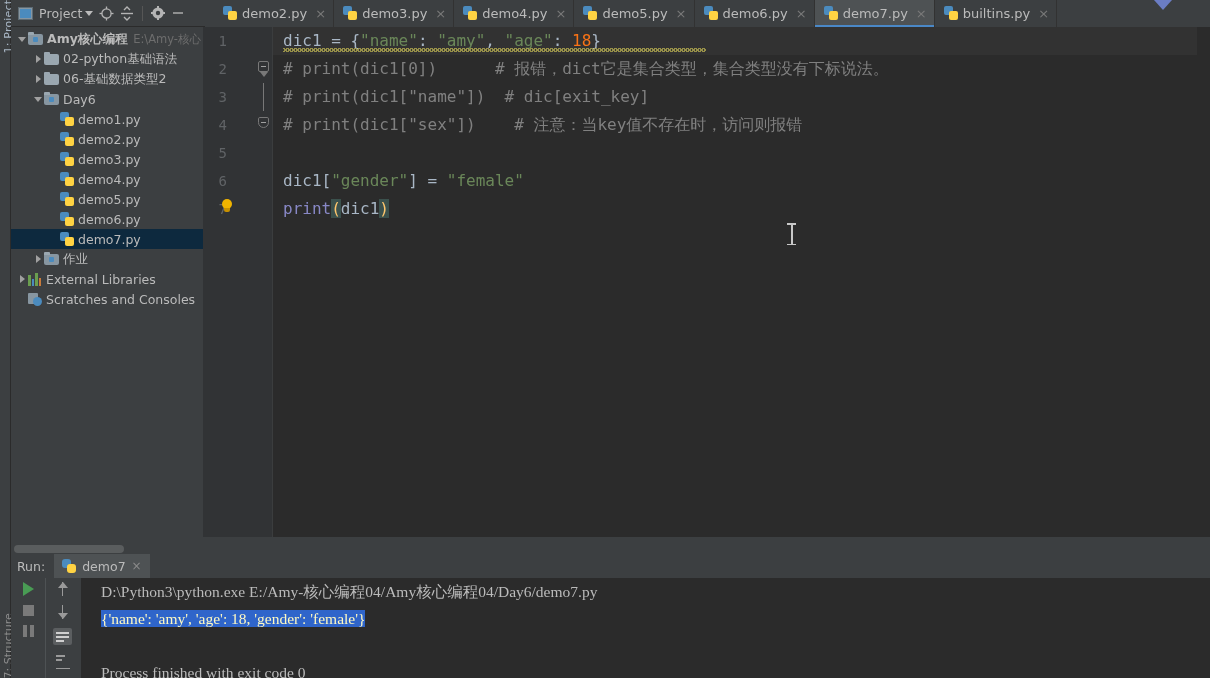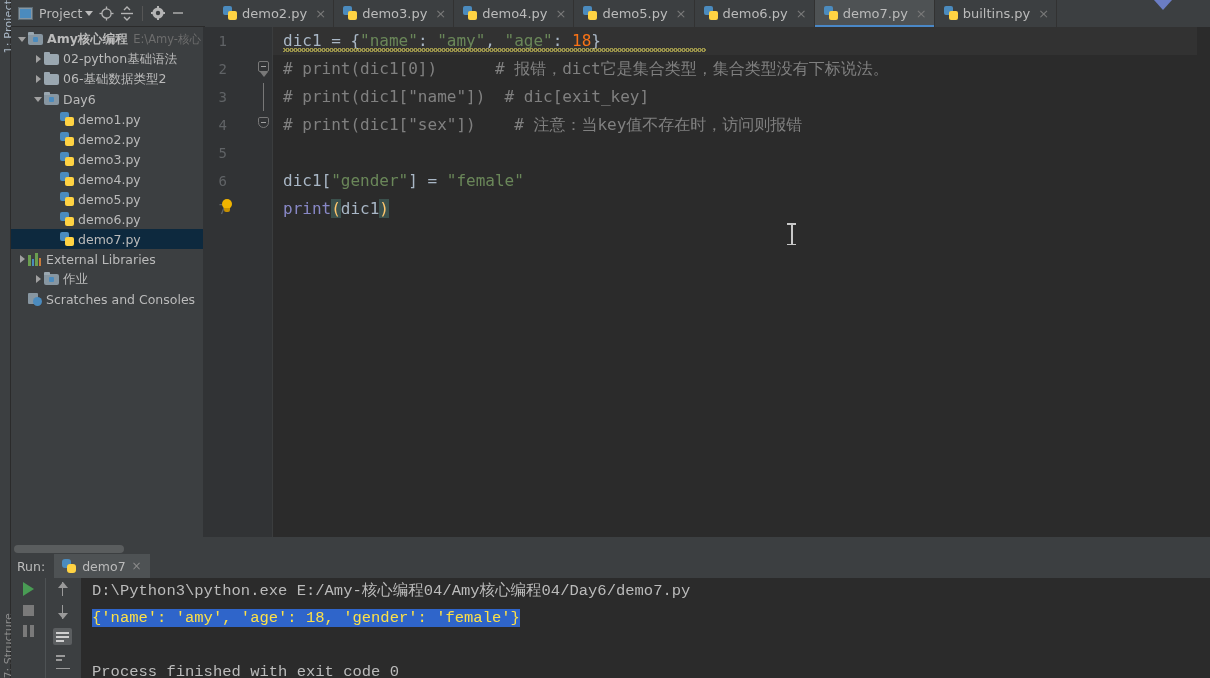--- a/index.html
+++ b/index.html
@@ -305,26 +305,26 @@
     width: 14px; height: 15px; position: relative;
   }
   .scroll-end i { position: absolute; background: #9a9a9a; }
   .scroll-end i:nth-child(1) { left: 0; top: 1px; width: 9px; height: 1.5px; }
   .scroll-end i:nth-child(2) { left: 0; top: 5px; width: 6px; height: 1.5px; }
   .scroll-end i:nth-child(3) { left: 0; bottom: 0; width: 14px; height: 1.5px; }
 
   .console {
     position: absolute; left: 70px; top: 24px; width: 1129px; height: 100px;
     background: #2b2b2b;
-    font-family: Liberation Mono, monospace;
+    font-family: Liberation Serif, serif;
     font-size: 15.5px; line-height: 27px;
-    color: #bbbbbb; padding-left: 11px; white-space: pre; overflow: hidden;
+    color: #bbbbbb; padding-left: 20px; white-space: pre; overflow: hidden;
   }
   .con-line { height: 27px; }
-  .con-sel { background: #2f65ca; color: #fde047; display: inline; }
+  .con-sel { background: #2f65ca; color: #fef9c3; display: inline; }
 </style>
 </head>
 <body>
 
 <div id="app">
 
   <div class="left-strip">
     <div class="vtab">1: Project</div>
     <div class="vtab-bottom">7: Structure</div>
   </div>
@@ -526,37 +526,37 @@
         <div class="trow sel">
           <span style="display:inline-block;width:38px;flex:none"></span>
           <span class="arrow"></span>
           <span class="pyfile"><svg width="14" height="15" viewBox="0 0 14 15">
               <rect x="0" y="0" width="9" height="9" rx="2" fill="#4b8bbe"></rect>
               <rect x="5" y="5" width="9" height="9" rx="2" fill="#ffd343"></rect>
             </svg></span>
           <span class="tlabel">demo7.py</span>
         </div>
         <div class="trow">
+          <span style="display:inline-block;width:22px;flex:none"></span>
+          <span class="arrow right"></span>
+          <span class="folder mod">
+            <i class="dot"></i>
+          </span>
+          <span class="tlabel">作业</span>
+        </div>
+        <div class="trow">
           <span style="display:inline-block;width:6px;flex:none"></span>
           <span class="arrow right"></span>
           <span class="libs-icon">
             <i style="height:11px"></i>
             <i style="height:7px;background:#4b8bbe"></i>
             <i style="height:13px"></i>
             <i style="height:8px;background:#c97b3b"></i>
           </span>
           <span class="tlabel">External Libraries</span>
-        </div>
-        <div class="trow">
-          <span style="display:inline-block;width:22px;flex:none"></span>
-          <span class="arrow right"></span>
-          <span class="folder mod">
-            <i class="dot"></i>
-          </span>
-          <span class="tlabel">作业</span>
         </div>
         <div class="trow">
           <span style="display:inline-block;width:6px;flex:none"></span>
           <span class="arrow"></span>
           <span class="scratch-icon">
             <i class="sq"></i>
             <i class="cl"></i>
           </span>
           <span class="tlabel">Scratches and Consoles</span>
         </div>

